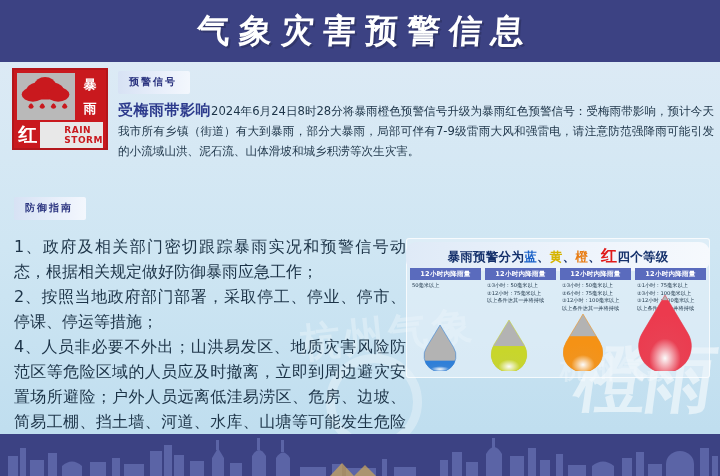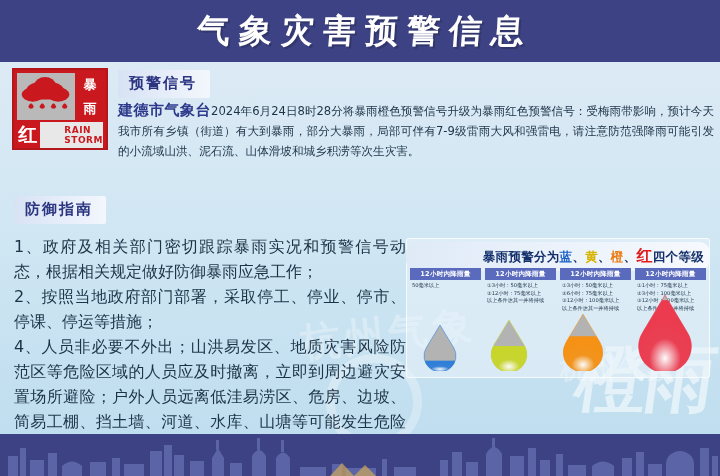--- a/index.html
+++ b/index.html
@@ -92,21 +92,21 @@
   }
   .wi-en {
     flex:1; background:#e8e8e8; color:#c9191e;
     font-size:9px; font-weight:bold; letter-spacing:.5px;
     display:flex; align-items:center; justify-content:center;padding-left:24px;
   }
   .badge {
     display:inline-block;
     background:linear-gradient(90deg,#d7e2f4 0%, #e7eefa 55%, #f3f7fd 100%);
     color:#2c3580;
-    font-size:15px; font-weight:bold;
+    font-size:10px; font-weight:bold;
     letter-spacing:2px;
     padding:4px 13px 5px 11px;
     border-radius:2px;
   }
   .signal-badge { position:absolute; left:118px; top:8px; }
   .signal-text {
     position:absolute; left:118px; top:38px;
     width:596px;
     font-size:11.6px; line-height:20px;
     color:#1c3347; text-align:justify;
@@ -128,21 +128,21 @@
     background:rgba(233,243,250,.55);
     border:1px solid rgba(255,255,255,.75);
     border-radius:3px;
   }
   .level-title {
     position:absolute; left:406px; top:180px;
     width:304px;
     background:linear-gradient(90deg,#dfeaf7 0%, #eef4fc 60%, #f6f9fd 100%);
     border-radius:11px;
     padding:4px 6px;
-    text-align:right;
+    text-align:center;
     font-size:12.5px; font-weight:bold;
     color:#14306b; letter-spacing:.3px;
     white-space:nowrap;
   }
   .c-blue { color:#1b62c8; }
   .c-yellow { color:#d6b400; }
   .c-orange { color:#e87b11; }
   .c-red { color:#e01b1b; font-size:16px; }
   .boxes {
     position:absolute; left:406px; top:206px;
@@ -221,21 +221,21 @@
         <div class="wi-hong">红</div>
         <div class="wi-en">RAIN STORM</div>
       </div>
     </div>
 
     <div class="signal-badge">
       <span class="badge">预警信号</span>
     </div>
 
     <div class="signal-text">
-      <span class="org">建德市气象台</span><span>2024年6月24日8时28分将暴雨橙色预警信号升级为暴雨红色预警信号：受梅雨带影响，预计今天我市所有乡镇（街道）有大到暴雨，部分大暴雨，局部可伴有7-9级雷雨大风和强雷电，请注意防范强降雨可能引发的小流域山洪、泥石流、山体滑坡和城乡积涝等次生灾害。</span>
+      <span class="org">受梅雨带影响</span><span>2024年6月24日8时28分将暴雨橙色预警信号升级为暴雨红色预警信号：受梅雨带影响，预计今天我市所有乡镇（街道）有大到暴雨，部分大暴雨，局部可伴有7-9级雷雨大风和强雷电，请注意防范强降雨可能引发的小流域山洪、泥石流、山体滑坡和城乡积涝等次生灾害。</span>
     </div>
   </div>
 
   <div class="guide-badge">
     <span class="badge">防御指南</span>
   </div>
 
   <div class="guide-list">
     <p>1、政府及相关部门密切跟踪暴雨实况和预警信号动态，根据相关规定做好防御暴雨应急工作；</p>
     <p>2、按照当地政府部门部署，采取停工、停业、停市、停课、停运等措施；</p>

